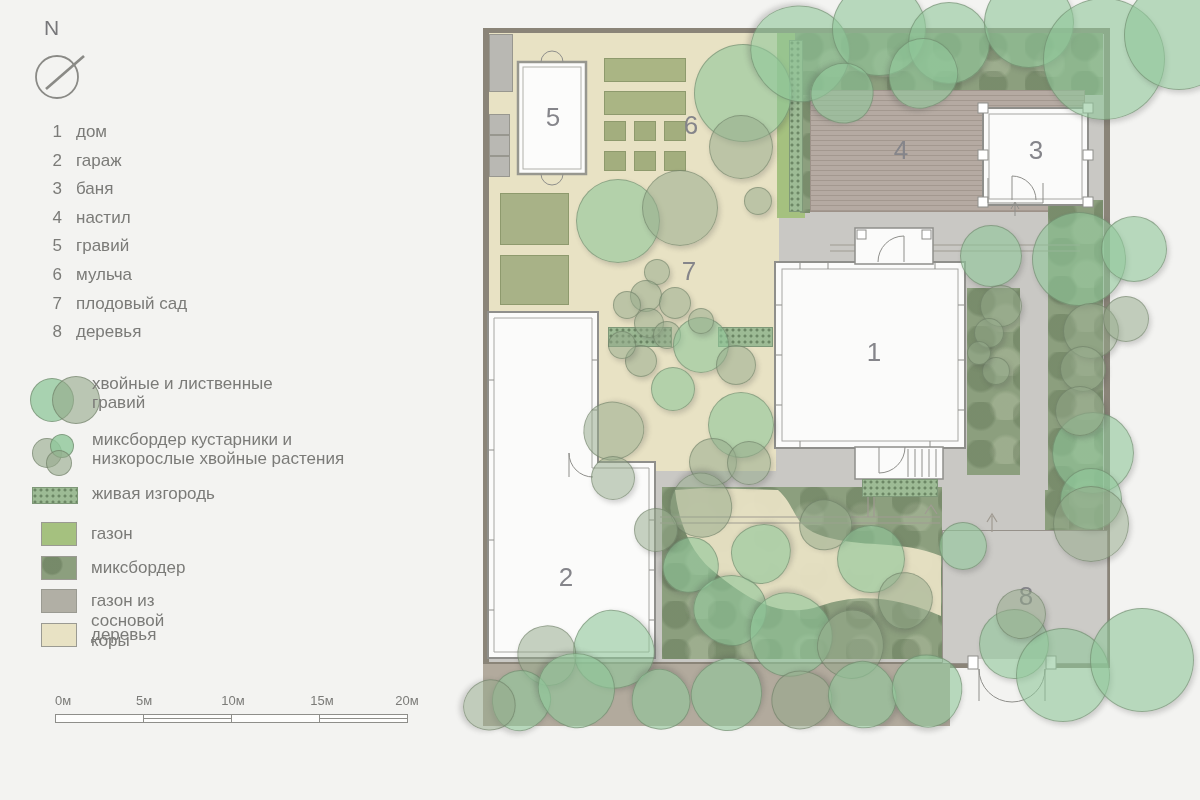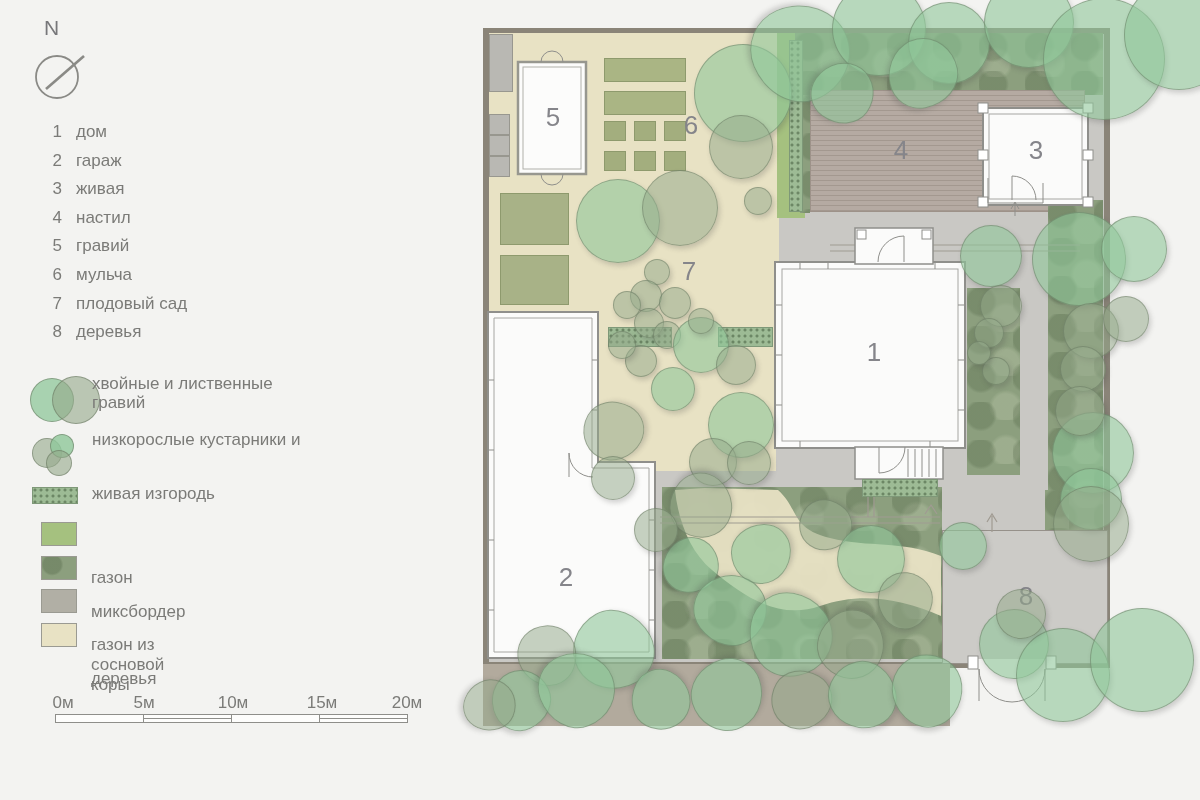--- a/index.html
+++ b/index.html
@@ -10,23 +10,23 @@
   .north-label{position:absolute;left:44px;top:16px;font-size:21px;color:#77777a;}
   .legend-list{position:absolute;left:46px;top:122px;font-size:17px;}
   .legend-row{display:flex;height:28.6px;align-items:flex-start;line-height:19px;}
   .legend-num{width:16px;text-align:right;margin-right:14px;}
   .plant-legend{position:absolute;left:30px;top:374px;font-size:17px;line-height:19px;}
   .plant-row{position:relative;margin-bottom:0;}
   .plant-text{position:absolute;left:62px;top:0;width:300px;}
   .surface-legend{position:absolute;left:41px;top:522px;font-size:17px;}
   .surface-row{position:relative;height:33.5px;}
   .surface-swatch{position:absolute;left:0;top:0;width:34px;height:22px;border:1px solid #9a9a92;}
-  .surface-label{position:absolute;left:50px;top:2px;margin-top:44px;}
-  
-  .scalebar{position:absolute;left:55px;top:693px;width:359px;height:32px;font-size:17px;}
+  .surface-label{position:absolute;left:50px;top:2px;}
+  
+  .scalebar{position:absolute;left:55px;top:693px;width:359px;height:32px;font-size:13px;}
   .scale-label{position:absolute;top:0;transform:translateX(-50%);}
   .scale-track{position:absolute;left:0;top:21px;width:357px;height:9px;display:flex;}
   .scale-seg{width:89px;height:100%;border:1px solid #8e8e8a;background:#fdfdfc;box-sizing:border-box;}
   .scale-seg+.scale-seg{margin-left:-1px;}
   .scale-seg.split{background-image:linear-gradient(to bottom,transparent 0 3px,#8e8e8a 3px 4px,transparent 4px);}
   
   .fence{position:absolute;left:483px;top:28px;width:627px;height:640px;box-sizing:border-box;
          border:6px solid var(--fence,#8a8478);background:var(--paving,#c9c8c4);z-index:0;}
   .zone{position:absolute;z-index:1;}
   .z-gravel{background:var(--gravel,#e8e2c4);}
@@ -66,21 +66,21 @@
     <div class="legend-row">
         <span class="legend-num">1</span>
         <span>дом</span>
       </div>
     <div class="legend-row">
         <span class="legend-num">2</span>
         <span>гараж</span>
       </div>
     <div class="legend-row">
         <span class="legend-num">3</span>
-        <span>живая</span>
+        <span>баня</span>
       </div>
     <div class="legend-row">
         <span class="legend-num">4</span>
         <span>настил</span>
       </div>
     <div class="legend-row">
         <span class="legend-num">5</span>
         <span>гравий</span>
       </div>
     <div class="legend-row">
@@ -100,21 +100,21 @@
   <div class="plant-legend">
     <div class="plant-row" style="height:56px;">
       <span class="sym" style="left:0;top:4px;width:42px;height:42px;background:rgba(143,199,154,.75);"></span>
       <span class="sym" style="left:22px;top:2px;width:46px;height:46px;background:rgba(148,169,139,.6);"></span>
       <span class="plant-text"><span>хвойные и лиственные</span><br><span>гравий</span></span>
     </div>
     <div class="plant-row" style="height:54px;">
       <span class="sym blob" style="left:2px;top:8px;width:28px;height:28px;background:rgba(148,169,139,.6);"></span>
       <span class="sym" style="left:20px;top:4px;width:22px;height:22px;background:rgba(143,199,154,.8);"></span>
       <span class="sym blob" style="left:16px;top:20px;width:24px;height:24px;background:rgba(148,169,139,.6);"></span>
-      <span class="plant-text"><span>низкорослые кустарники и</span><br></span>
+      <span class="plant-text"><span>миксбордер кустарники и</span><br><span>низкорослые хвойные растения</span></span>
     </div>
     <div class="plant-row" style="height:30px;">
       <span class="hedge" style="left:2px;top:3px;width:44px;height:15px;"></span>
       <span class="plant-text">живая изгородь</span>
     </div>
   </div>
 
   <div class="surface-legend">
     <div class="surface-row">
         <span class="surface-swatch" style="background-color: rgb(165, 193, 127);"></span>

